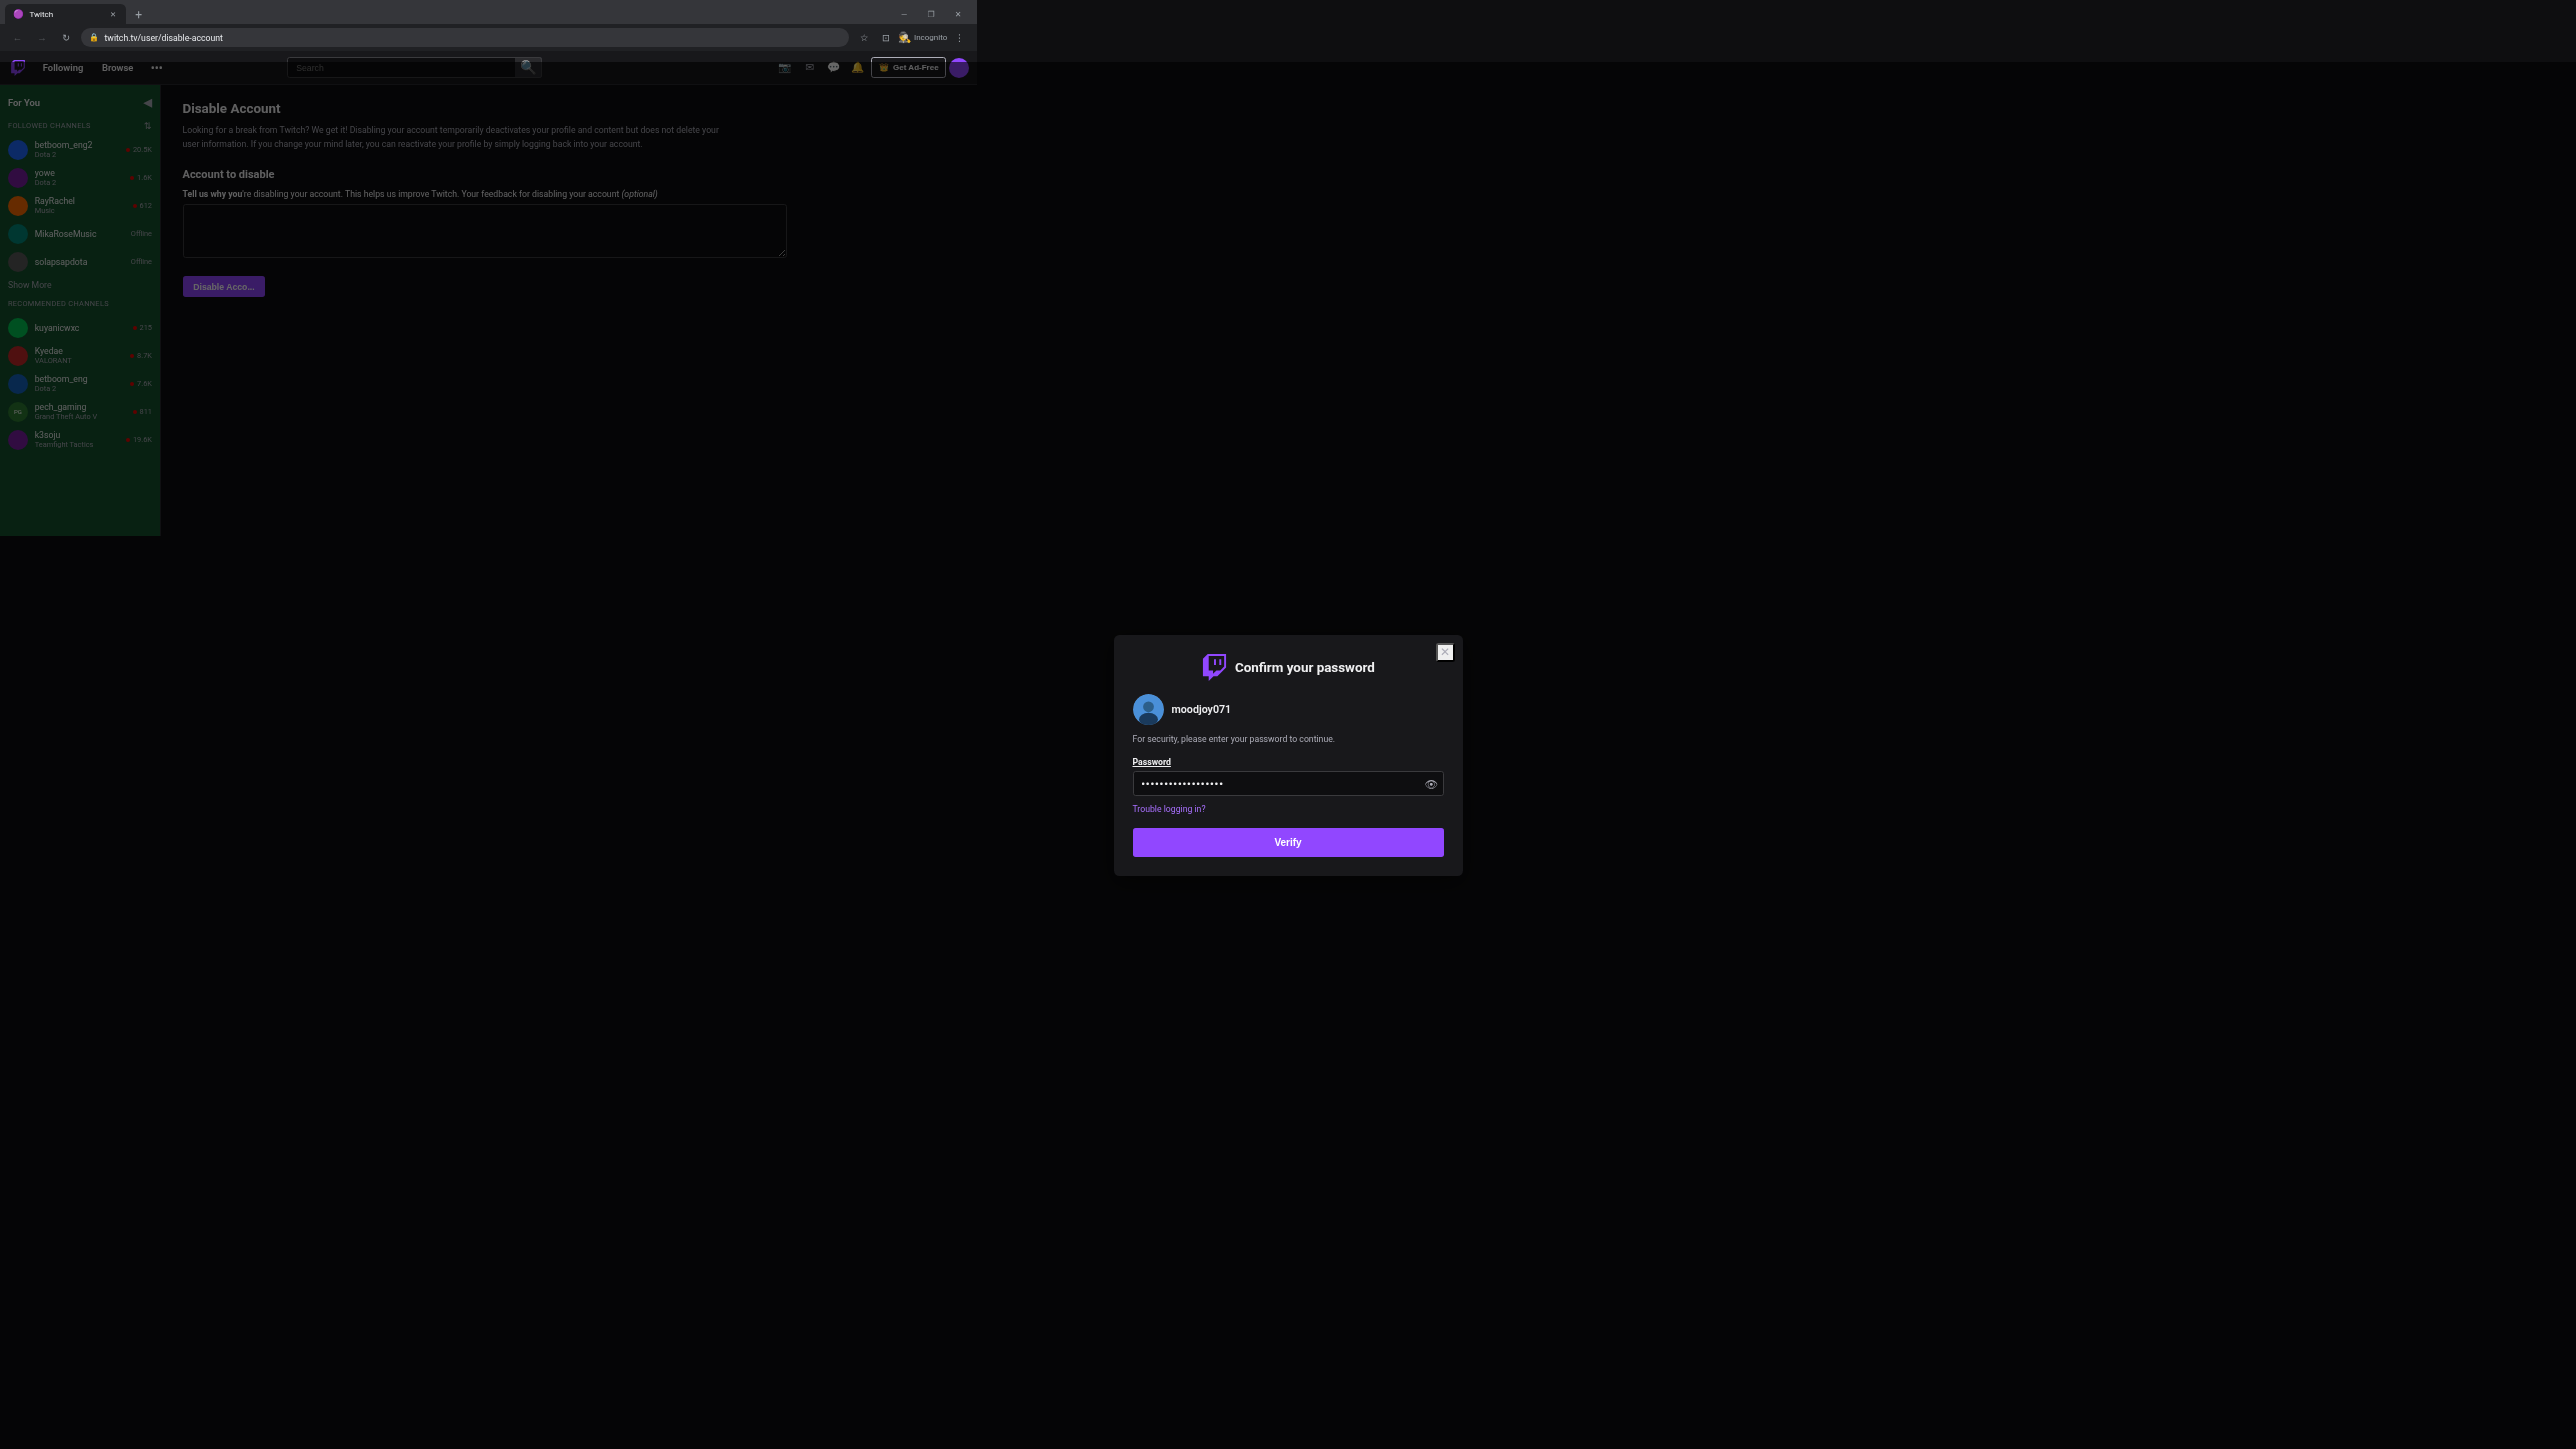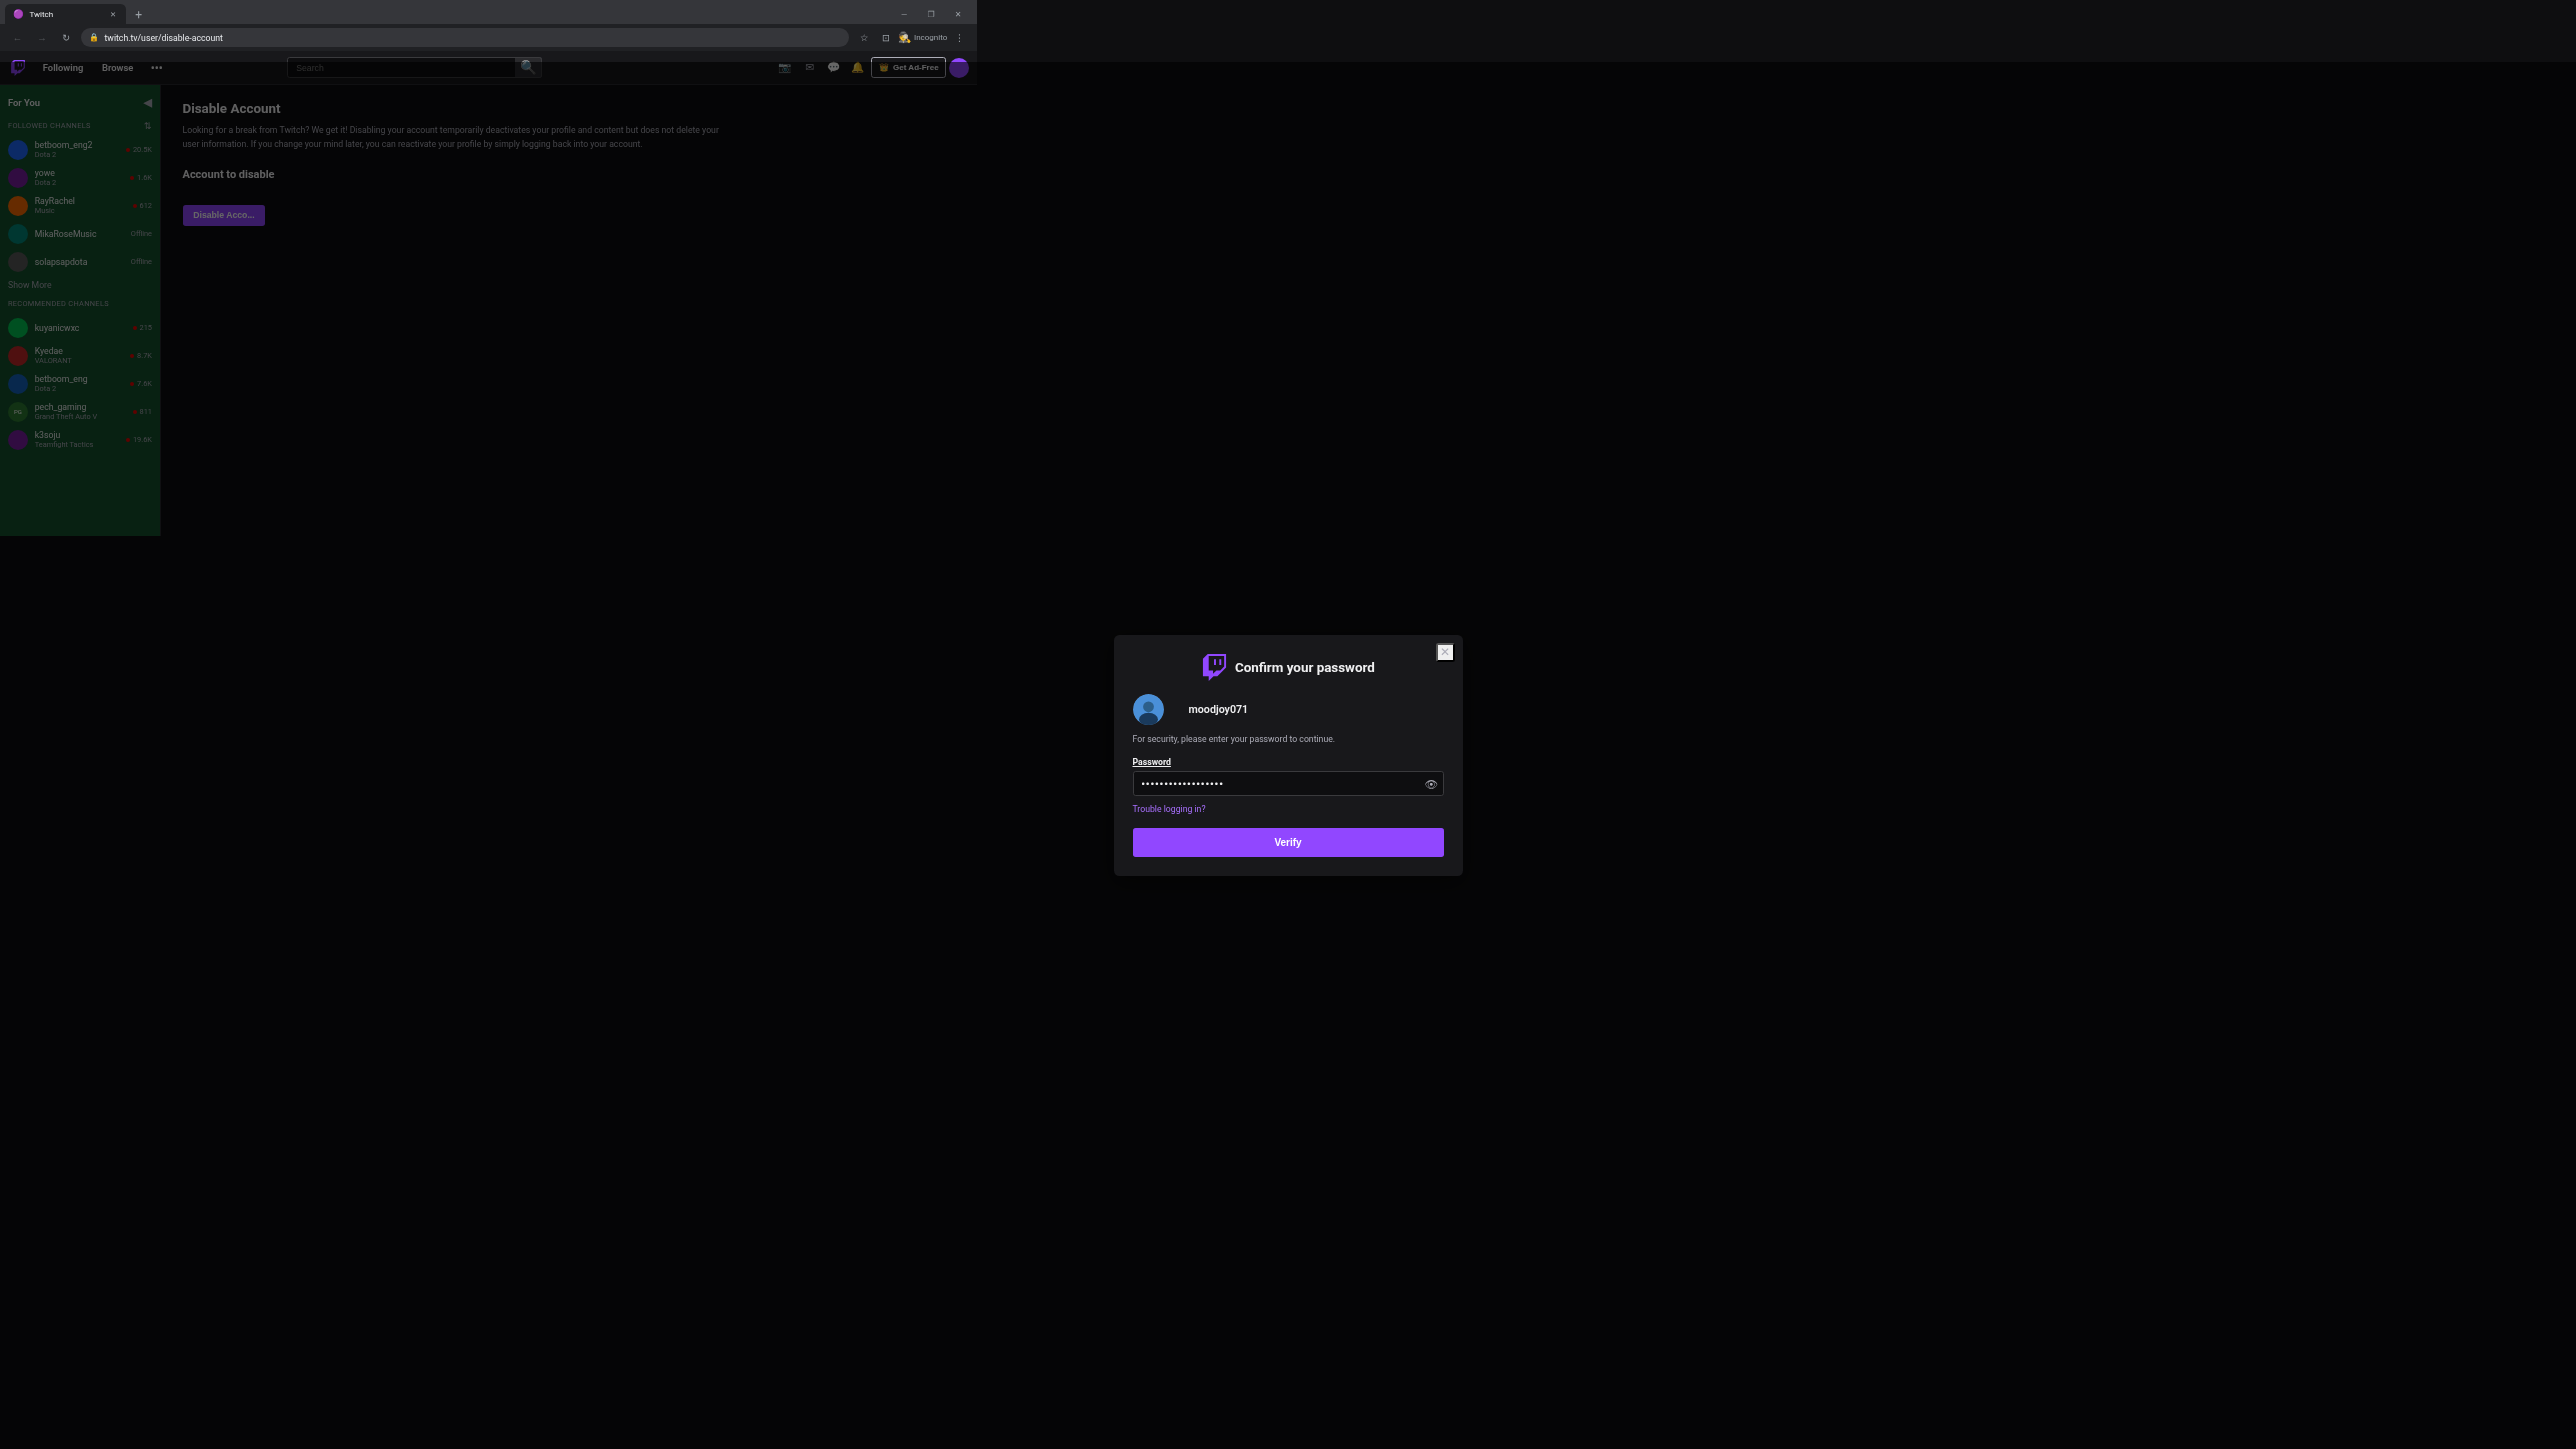--- a/index.html
+++ b/index.html
@@ -451,21 +451,21 @@
       height: 27px;
     }
     .modal-title {
       font-size: 13.4px;
       font-weight: 700;
       color: #efeff1;
     }
     .modal-user-row {
       display: flex;
       align-items: center;
-      gap: 25px;
+      gap: 8px;
       margin-bottom: 8px;
     }
     .modal-avatar {
       width: 31px;
       height: 31px;
       border-radius: 50%;
       background: #3a3a3d;
       overflow: hidden;
       display: flex;
       align-items: center;
@@ -761,20 +761,26 @@
         </div>
       </div>
     </aside>
 
     <main class="content-area">
       <h1 class="page-title">Disable Account</h1>
       <p class="page-description">Looking for a break from Twitch? We get it! Disabling your account temporarily deactivates your profile and content but does not delete your user information. If you change your mind later, you can reactivate your profile by simply logging back into your account.</p>
 
       <div class="section-label">Account to disable</div>
 
+      <div class="disable-reason-area">
+        <div class="disable-reason-label">
+          <strong>Tell us why you</strong>'re disabling your account. This helps us improve Twitch. Your feedback for disabling your account <em>(optional)</em>
+        </div>
+        <textarea class="disable-reason-textarea" style=""></textarea>
+      </div>
 
       <button class="disable-account-btn">Disable Acco...</button>
     </main>
   </div>
 </div>
 
 <div class="modal-overlay">
   <div class="modal">
     <button class="modal-close">✕</button>
 

